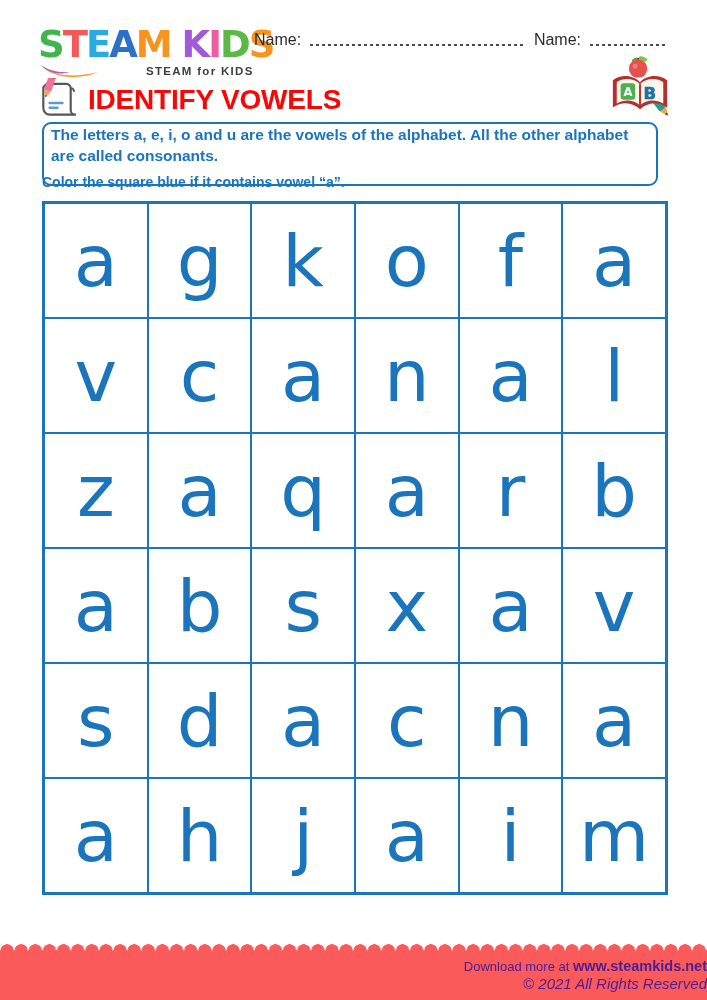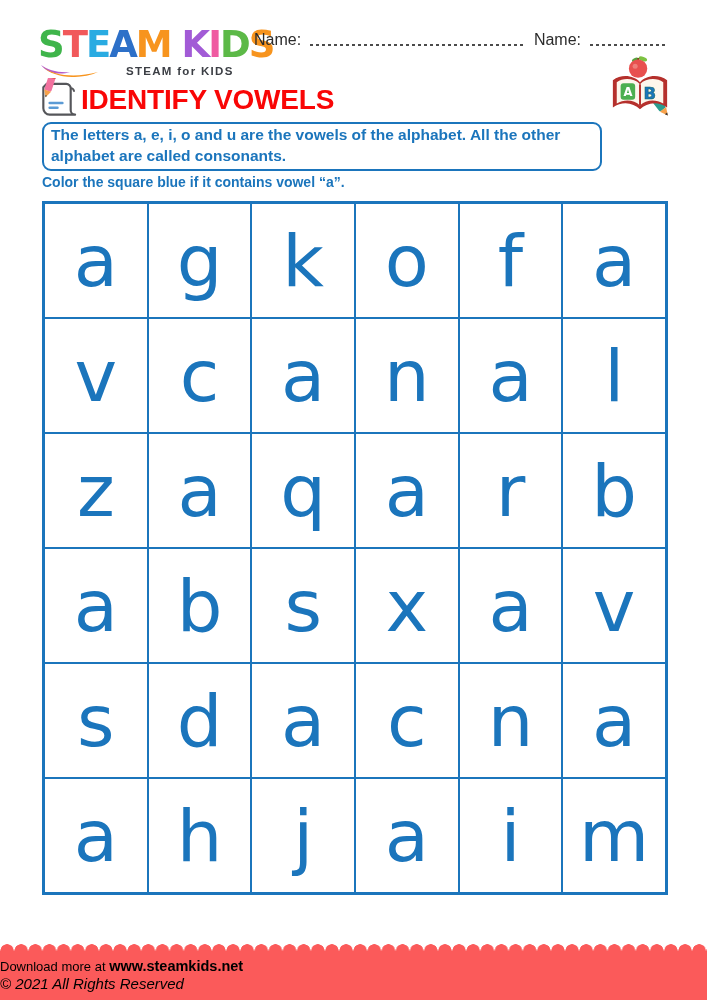--- a/index.html
+++ b/index.html
@@ -10,55 +10,55 @@
   body{
     width:707px;height:1000px;position:relative;overflow:hidden;
     background:#fff;font-family:"Liberation Sans",sans-serif;
   }
   
   .logo{position:absolute;left:38px;top:26px}
   .logo-word{
     font-family:"DejaVu Sans",sans-serif;font-weight:bold;font-size:37px;
     letter-spacing:-2px;line-height:1;white-space:pre;
   }
-  .logo-sub{display:flex;align-items:center;gap:2px;margin-top:1px;padding-left:2px}
+  .logo-sub{display:flex;align-items:center;gap:22px;margin-top:1px;padding-left:2px}
   .logo-subtitle{font-size:11.5px;font-weight:bold;letter-spacing:1.3px;color:#3B3E44}
   
   .fields{
     position:absolute;left:254px;top:31px;right:39px;
     display:flex;align-items:flex-end;gap:9px;
     font-size:16px;color:var(--ink);
   }
   .dash-line{height:2px;background:repeating-linear-gradient(90deg,#4B4B4B 0 3px,transparent 3px 6px);margin-bottom:3px}
   .name-line{flex:1}
   .date-line{width:78px}
   
-  .title-row{position:absolute;left:36px;top:78px;display:flex;align-items:center;gap:2px}
+  .title-row{position:absolute;left:36px;top:78px;display:flex;align-items:center;gap:9px}
   .page-title{margin:0;font-size:28px;font-weight:bold;color:var(--red);letter-spacing:-.2px}
   .book{position:absolute;right:36px;top:54px;line-height:0}
   
   .instr-box{
-    position:absolute;left:42px;top:122px;width:560px;
-    border:2px solid var(--blue);border-radius:9px;padding:1px 7px 3px;
+    position:absolute;left:42px;top:122px;width:616px;
+    border:2px solid var(--blue);border-radius:9px;padding:1px 7px 18px;
   }
   .instr-box p{margin:0;color:var(--blue);font-weight:bold;font-size:15.5px;line-height:20.5px}
   .task{position:absolute;left:42px;top:174px;margin:0;color:var(--blue);font-weight:bold;font-size:14px}
   
   .grid{
     position:absolute;left:42px;top:201px;width:626px;height:694px;
     border:2px solid var(--blue);background:#fff;
     display:grid;grid-template-columns:repeat(6,1fr);grid-template-rows:repeat(6,1fr);
   }
   .cell{
     border:1px solid var(--blue);
     display:flex;align-items:center;justify-content:center;
     font-family:"DejaVu Sans",sans-serif;font-size:72px;line-height:1;color:var(--blue);
   }
   
-  .footer{position:absolute;left:0;right:0;bottom:0;height:49px;background:var(--coral);color:#000000;text-align:left}
+  .footer{position:absolute;left:0;right:0;bottom:0;height:49px;background:var(--coral);color:#4c1d95;text-align:right}
   .scallops{
     position:absolute;left:0;right:0;top:-7px;height:7px;
     background-image:radial-gradient(circle at 50% 100%,var(--coral) 6.5px,rgba(251,90,90,0) 7px);
     background-size:14.14px 7px;background-repeat:repeat-x;
   }
   .footer .line1{margin:7px 0 1px;font-size:13px}
   .footer .line1 b{font-size:14.5px}
   .footer .line2{margin:0;font-size:15px;font-style:italic}
 </style>
 </head>

